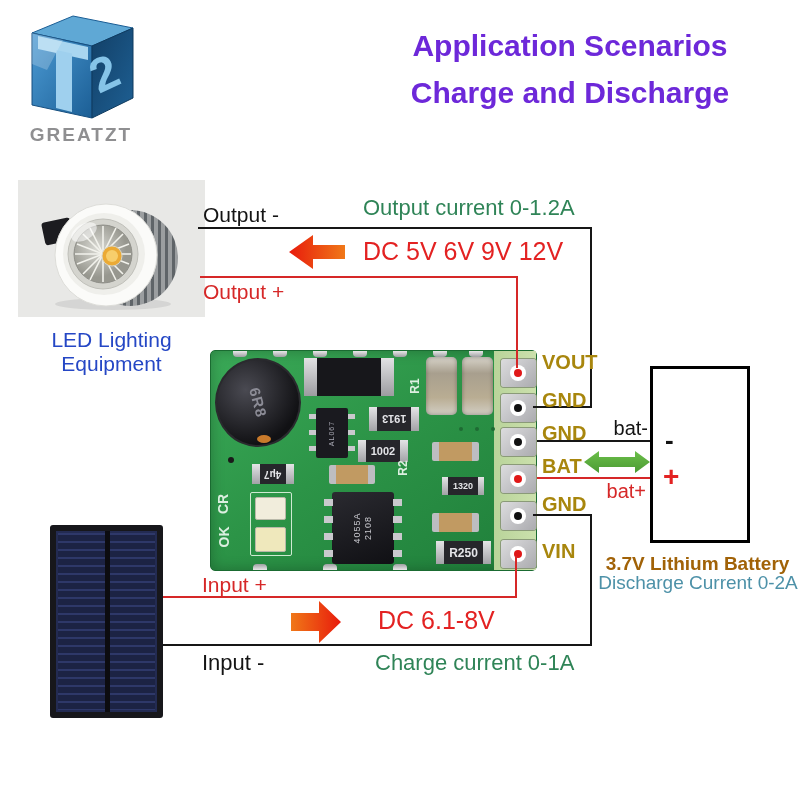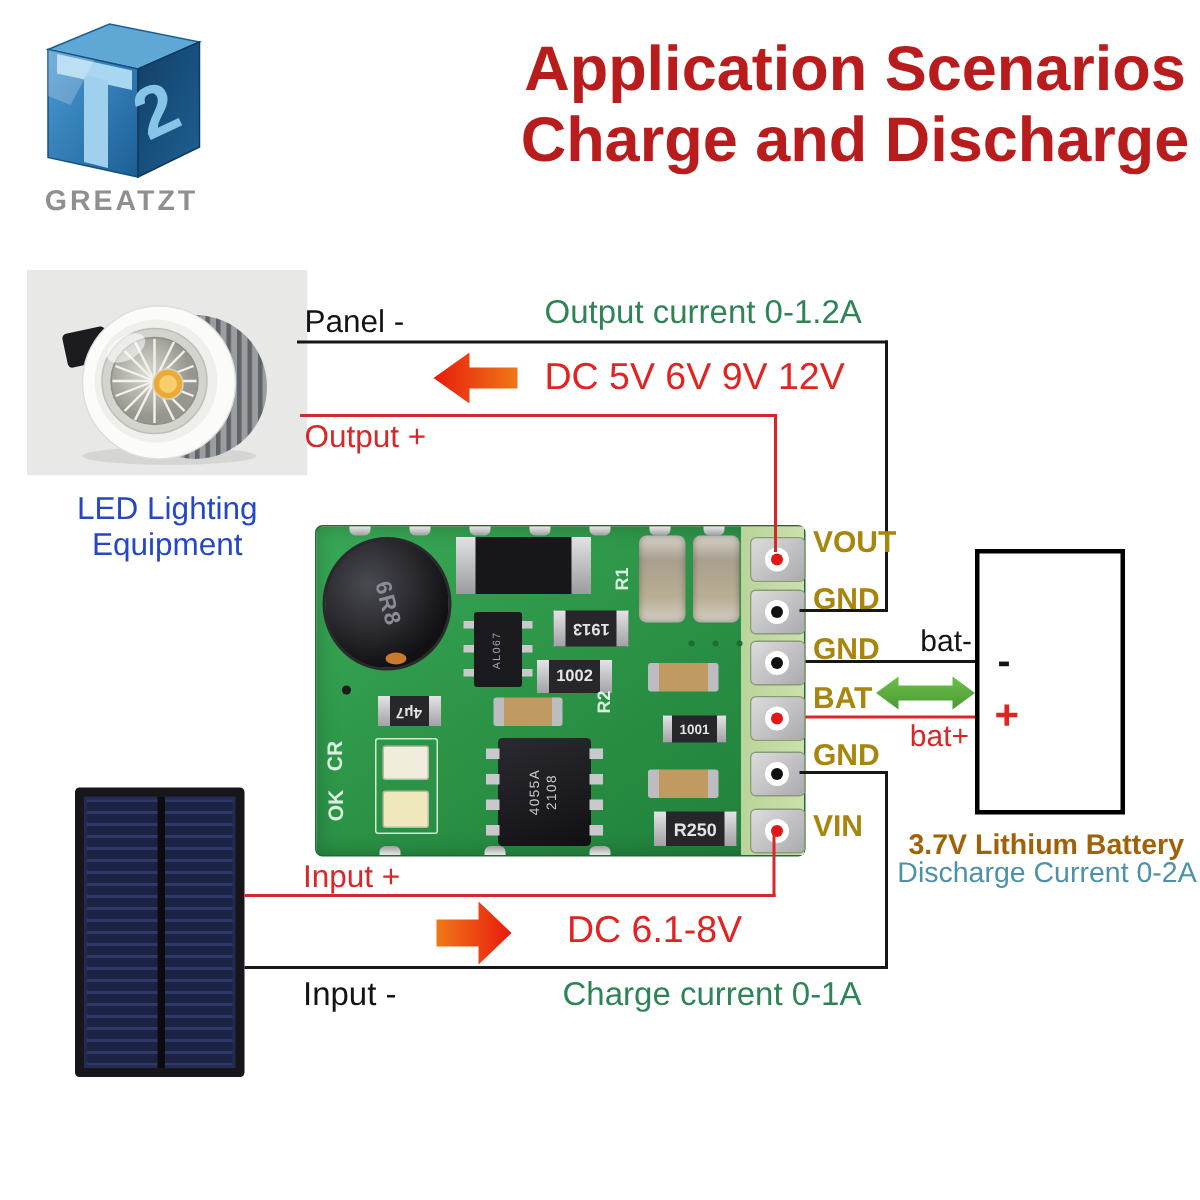--- a/index.html
+++ b/index.html
@@ -1,22 +1,22 @@
 <!DOCTYPE html>
 <html><head>
 <meta charset="utf-8">
 <style>
   html,body{margin:0;padding:0;background:#fff;}
   .stage{position:relative;width:800px;height:800px;background:#ffffff;overflow:hidden;
          font-family:"Liberation Sans",sans-serif;}
   .abs{position:absolute;}
 
   
-  .title{left:340px;top:22px;width:460px;text-align:center;color:#b91c1c;
-         font-size:42px;font-weight:bold;line-height:47px;letter-spacing:0px;}
+  .title{left:340px;top:22px;width:460px;text-align:center;color:#6d28d9;
+         font-size:30px;font-weight:bold;line-height:47px;letter-spacing:0px;}
 
   
   .brand-text{left:25px;top:124px;width:112px;text-align:center;color:#8F8F91;
               font-size:19px;font-weight:bold;letter-spacing:2px;}
 
   
   .cap-blue{color:#2547C5;font-size:21px;line-height:24px;text-align:center;}
   .led-cap{left:18px;top:328px;width:187px;}
   .solar-cap{left:38px;top:492px;width:135px;}
 
@@ -235,21 +235,21 @@
     <div class="chipres rot180" style="left:41px;top:113px;width:42px;height:20px;font-size:10px">
       <i class="e1"></i>
         <i class="e2"></i>
         <span>4μ7</span>
     </div>
     <div class="tanc" style="left:118px;top:114px;width:46px;height:19px"></div>
     <div class="tanc" style="left:221px;top:91px;width:47px;height:19px"></div>
     <div class="chipres" style="left:231px;top:126px;width:42px;height:18px;font-size:9px">
       <i class="e1" style="width:6px"></i>
         <i class="e2" style="width:6px"></i>
-      <span>1001</span>
+      <span>1320</span>
     </div>
     <div class="tanc" style="left:221px;top:162px;width:47px;height:19px"></div>
     <div class="chipres" style="left:225px;top:190px;width:55px;height:23px;font-size:12px">
       <i class="e1"></i>
         <i class="e2"></i>
         <span>R250</span>
     </div>
 
     <div class="soic">
       <i style="left:-8px;top:7px"></i>
@@ -320,21 +320,21 @@
   <svg class="abs" style="left:582px;top:449px" width="70" height="26" viewBox="0 0 70 26">
     <defs>
         <linearGradient id="agG" x1="0" y1="0" x2="0" y2="1">
       <stop offset="0" stop-color="#6CBF4A"></stop>
           <stop offset="1" stop-color="#4B9A33"></stop>
         </linearGradient>
       </defs>
     <polygon points="2,13 17,2 17,8 53,8 53,2 68,13 53,24 53,18 17,18 17,24" fill="url(#agG)"></polygon>
   </svg>
 
-  <div class="abs lbl21 t-black" style="left:203px;top:203px">Panel -</div>
+  <div class="abs lbl21 t-black" style="left:203px;top:203px">Output -</div>
   <div class="abs lbl22 t-green" style="left:363px;top:195px">Output current 0-1.2A</div>
   <div class="abs lbl25 t-red2" style="left:363px;top:237px">DC 5V 6V 9V 12V</div>
   <div class="abs lbl21 t-red" style="left:203px;top:280px">Output +</div>
   <div class="abs lbl21 t-red" style="left:202px;top:573px">Input +</div>
   <div class="abs lbl25 t-red2" style="left:378px;top:606px">DC 6.1-8V</div>
   <div class="abs lbl22 t-black" style="left:202px;top:650px">Input -</div>
   <div class="abs lbl22 t-green" style="left:375px;top:650px">Charge current 0-1A</div>
 
   <div class="abs bat-wire-neg">bat-</div>
   <div class="abs bat-wire-pos">bat+</div>

